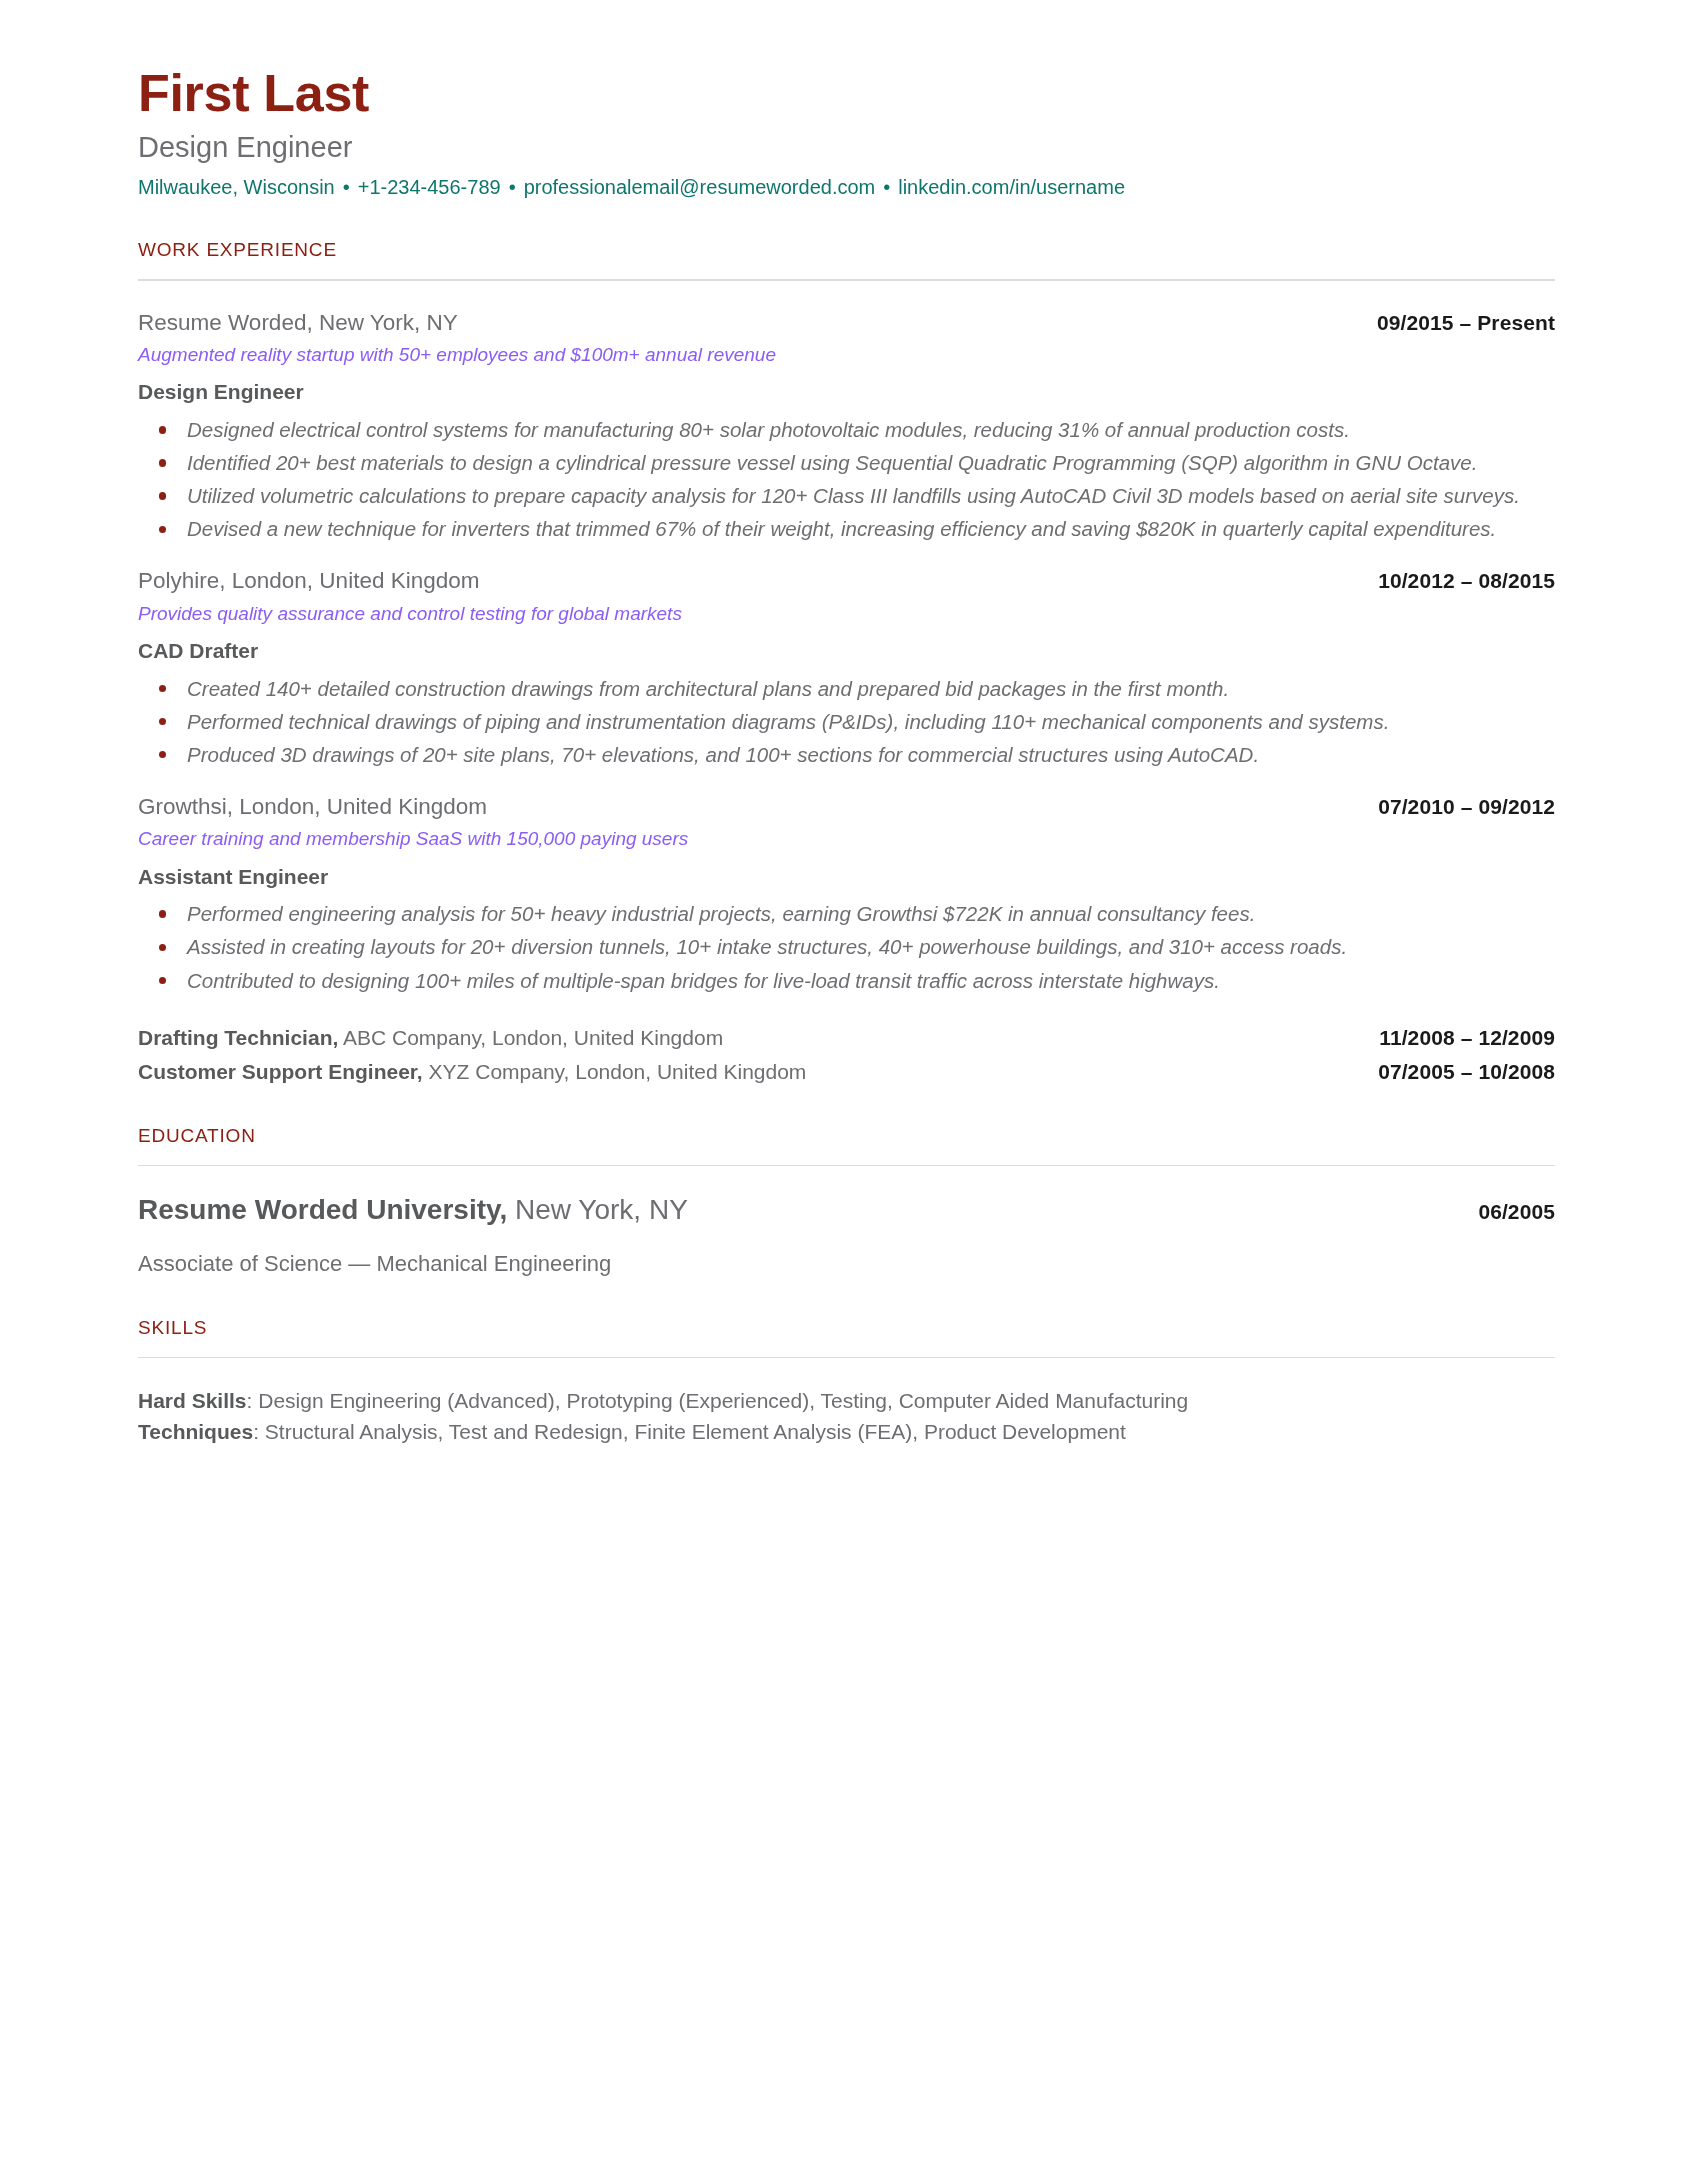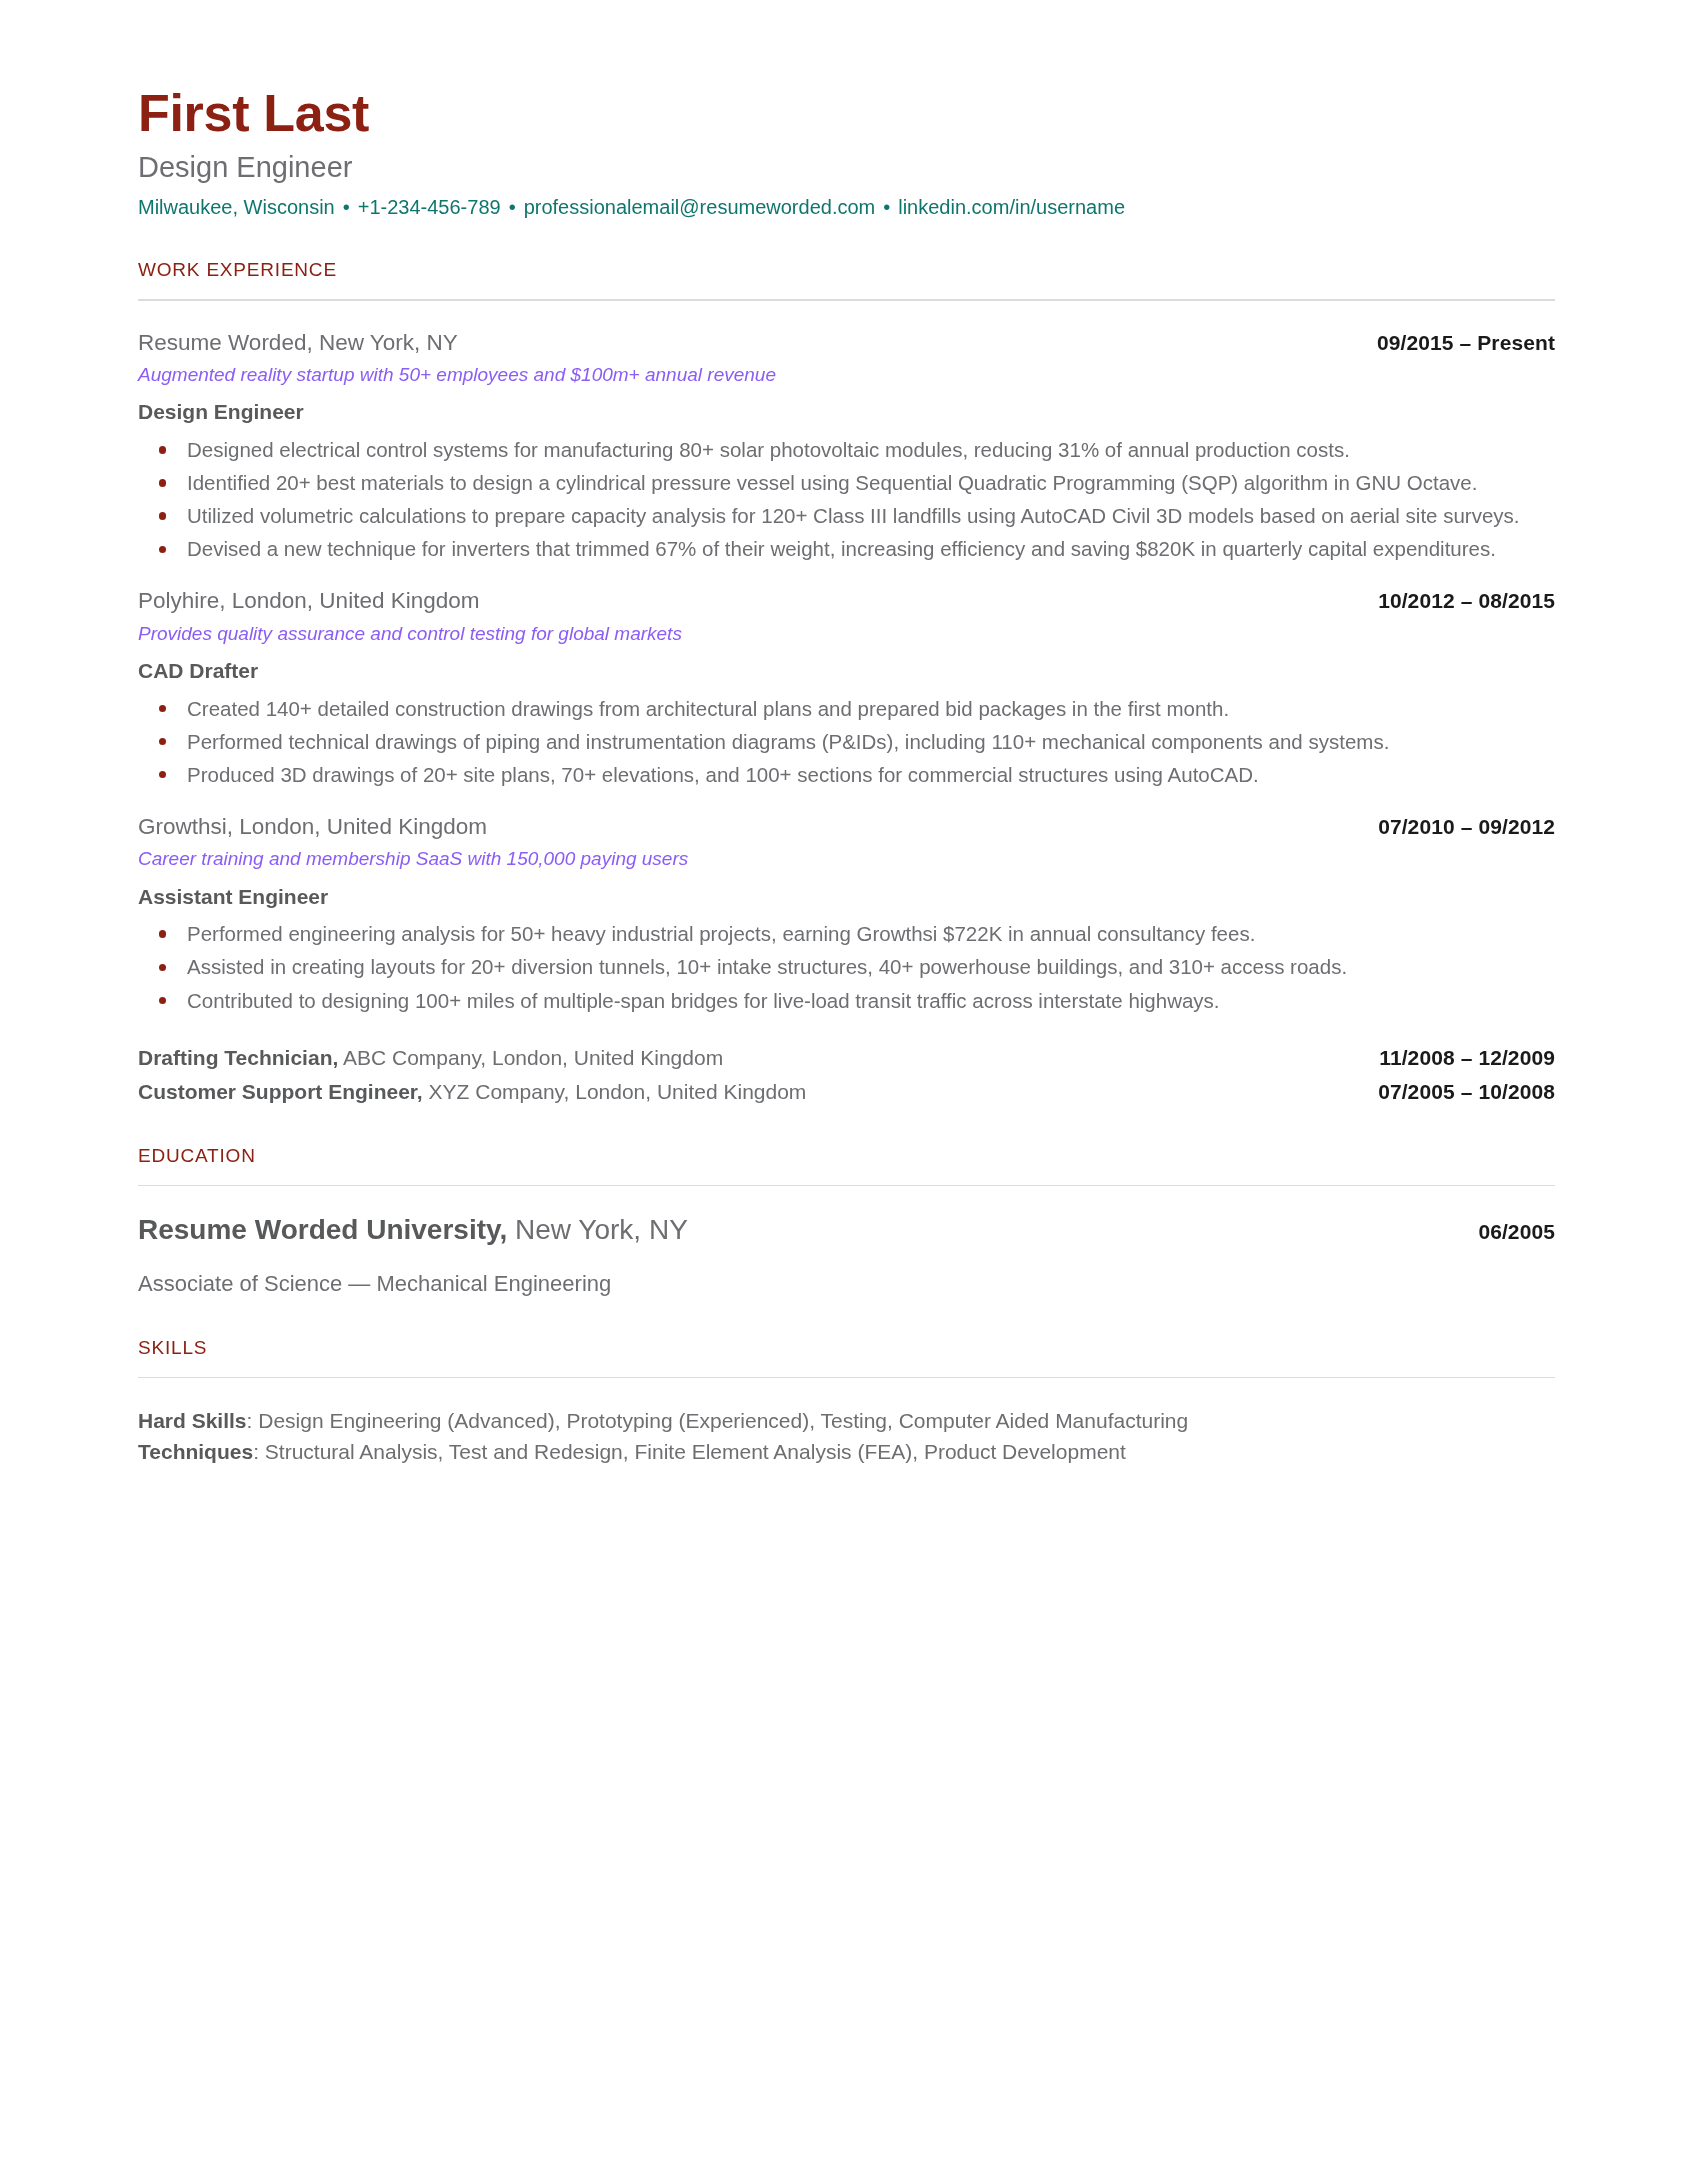--- a/index.html
+++ b/index.html
@@ -13,21 +13,21 @@
     height: 2183px;
     font-family: "Liberation Sans", sans-serif;
     color: #58595b;
     -webkit-font-smoothing: antialiased;
   }
   .page {
     position: relative;
     width: 1687px;
     height: 2183px;
     background: #ffffff;
-    padding: 84px 132px 0 138px;
+    padding: 64px 132px 0 138px;
   }
 
   
   .name {
     font-size: 52px;
     font-weight: bold;
     color: #8c2113;
     letter-spacing: -0.3px;
     line-height: 1.15;
     margin: 0 0 6.6px 0;
@@ -105,20 +105,21 @@
     margin: 9.3px 0 0 0;
     padding: 0;
   }
   ul.bullets li {
     position: relative;
     font-size: 20.5px;
     color: #6d6e71;
     line-height: 1.42;
     padding-left: 49px;
     margin-bottom: 4px;
+    font-style: italic;
   }
   ul.bullets li::before {
     content: "";
     position: absolute;
     left: 21px;
     top: 11.2px;
     width: 7.3px;
     height: 7.3px;
     border-radius: 50%;
     background: #8c2113;

